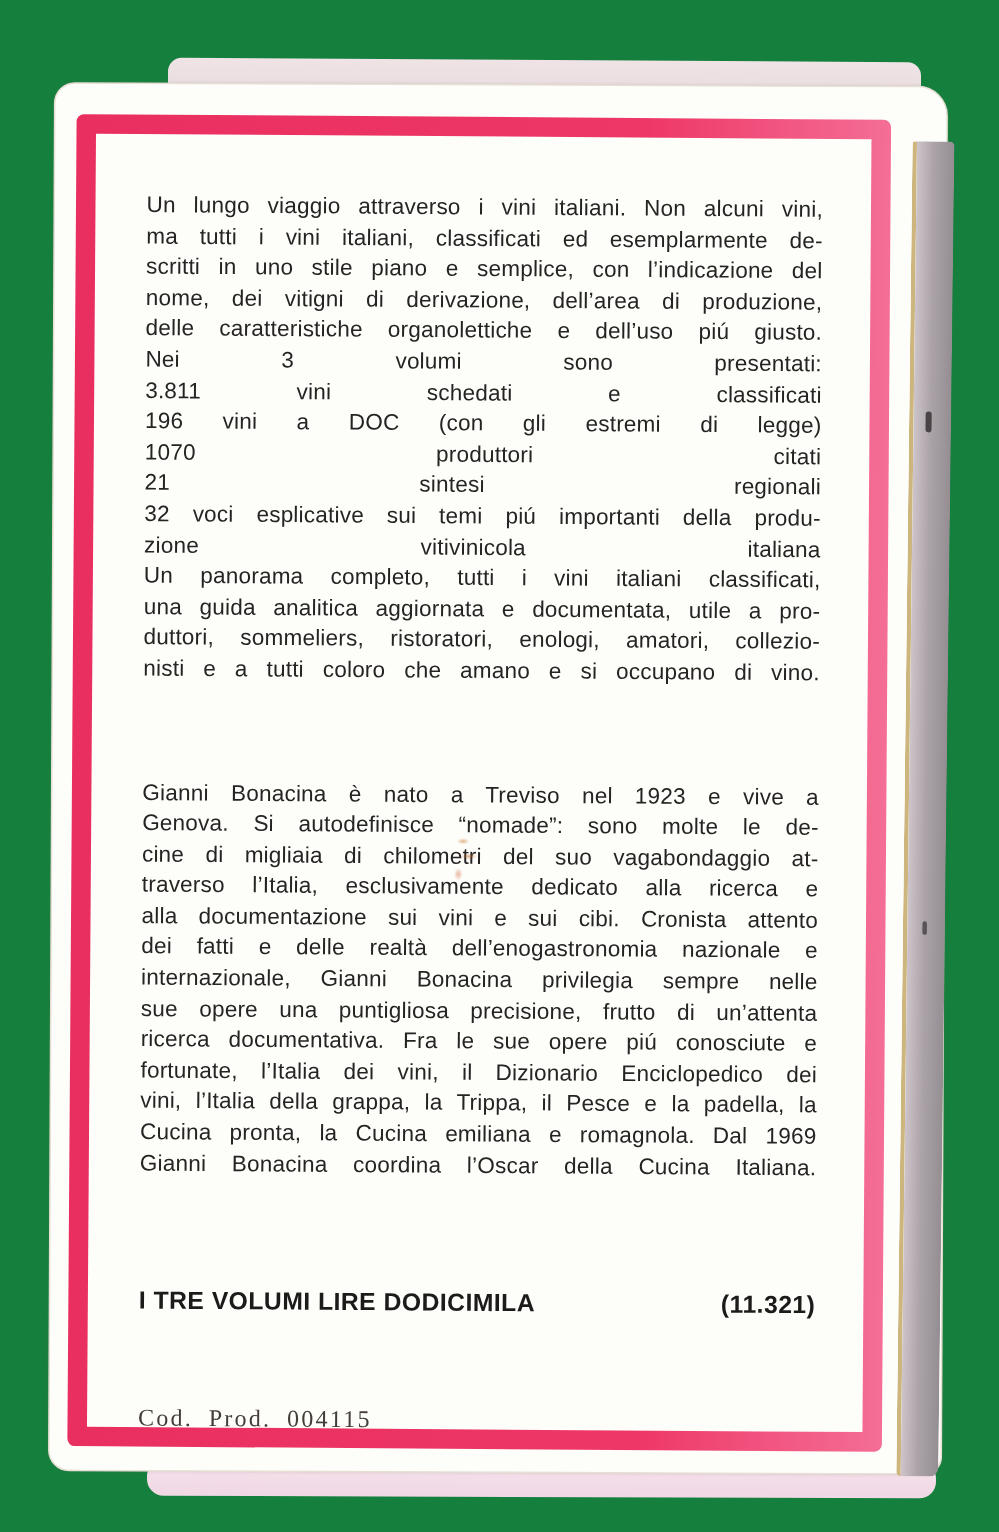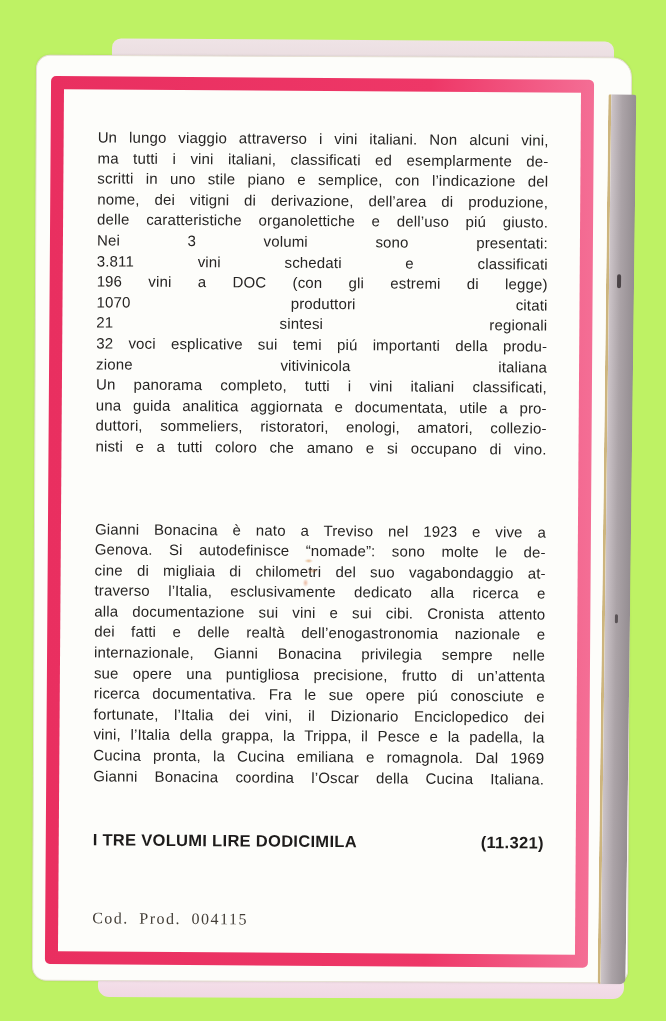--- a/index.html
+++ b/index.html
@@ -1,20 +1,20 @@
 <!DOCTYPE html>
 <html lang="it"><head>
 <meta charset="utf-8">
 <style>
   html,body{margin:0;padding:0;}
   body{
     width:666px;height:1021px;background:#ffffff;overflow:hidden;
     font-family:"Liberation Sans","DejaVu Sans",sans-serif;
   }
-  .scan{position:relative;width:666px;height:1021px;background:#bef264;}
+  .scan{position:relative;width:666px;height:1021px;background:#15803d;}
 
   
   .top-edge{
     position:absolute;left:112px;top:40px;width:502px;height:26px;
     background:linear-gradient(180deg,#efe3e6,#e9dcdf);
     border-radius:9px;transform:rotate(0.35deg);
   }
   
   .bottom-edge{
     position:absolute;left:98px;top:974px;width:526px;height:24px;
@@ -67,21 +67,21 @@
   .tl{
     font-size:15px;line-height:20.6px;letter-spacing:.15px;
     white-space:nowrap;color:#262423;
   }
   .tl.just{white-space:normal;text-align:justify;text-align-last:justify;}
 
   .price-row{
     margin-top:44px;display:flex;justify-content:space-between;align-items:baseline;
     font-weight:700;font-size:16.5px;letter-spacing:.3px;color:#1d1b1a;
   }
-  .price-row .code{font-weight:700;}
+  .price-row .code{font-weight:700;margin-top:28px;}
 
   .prod-code{
     margin-top:60px;
     font-family:"Liberation Serif","DejaVu Serif",serif;
     font-size:16px;letter-spacing:1.5px;word-spacing:5px;color:#433e37;
   }
 
   
   .smudge{
     position:absolute;left:240px;top:462px;width:24px;height:36px;

